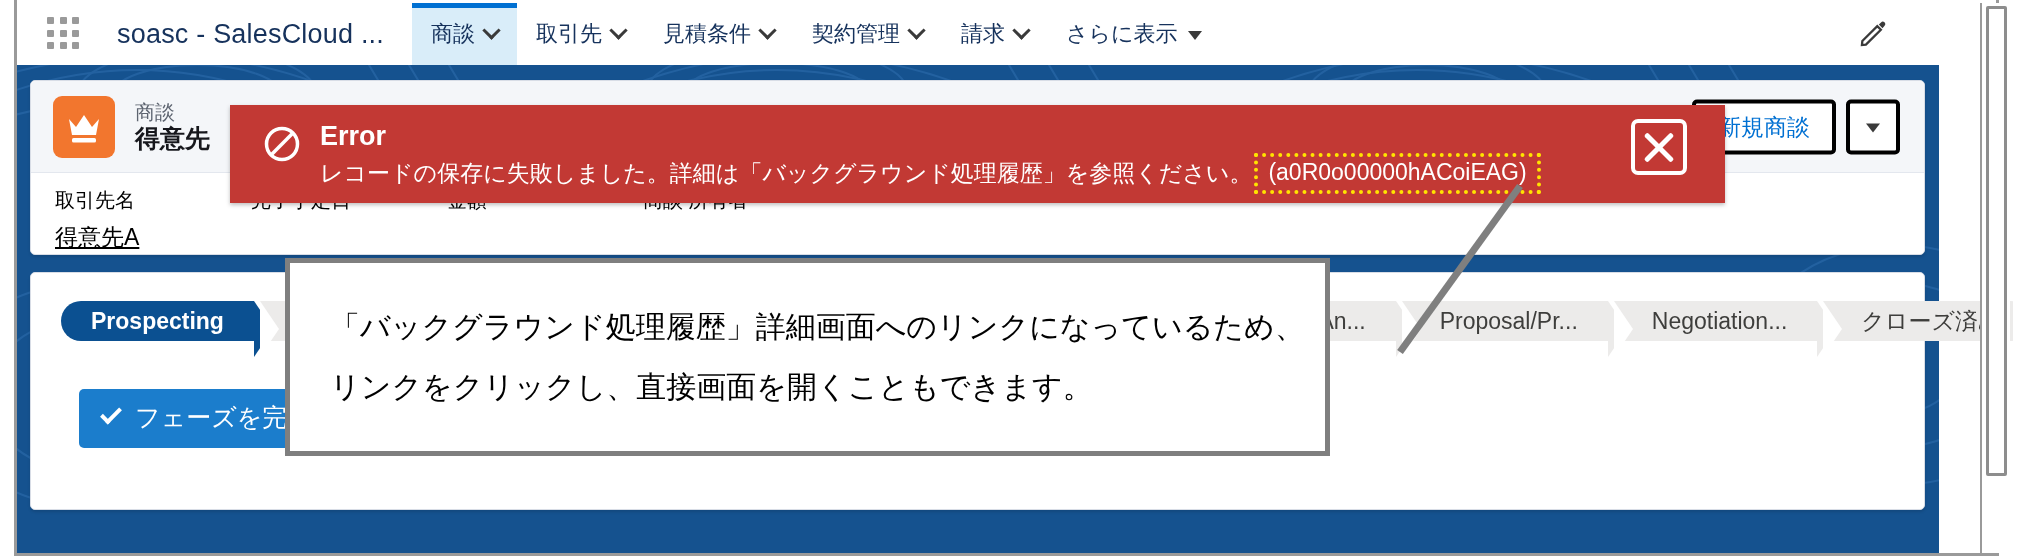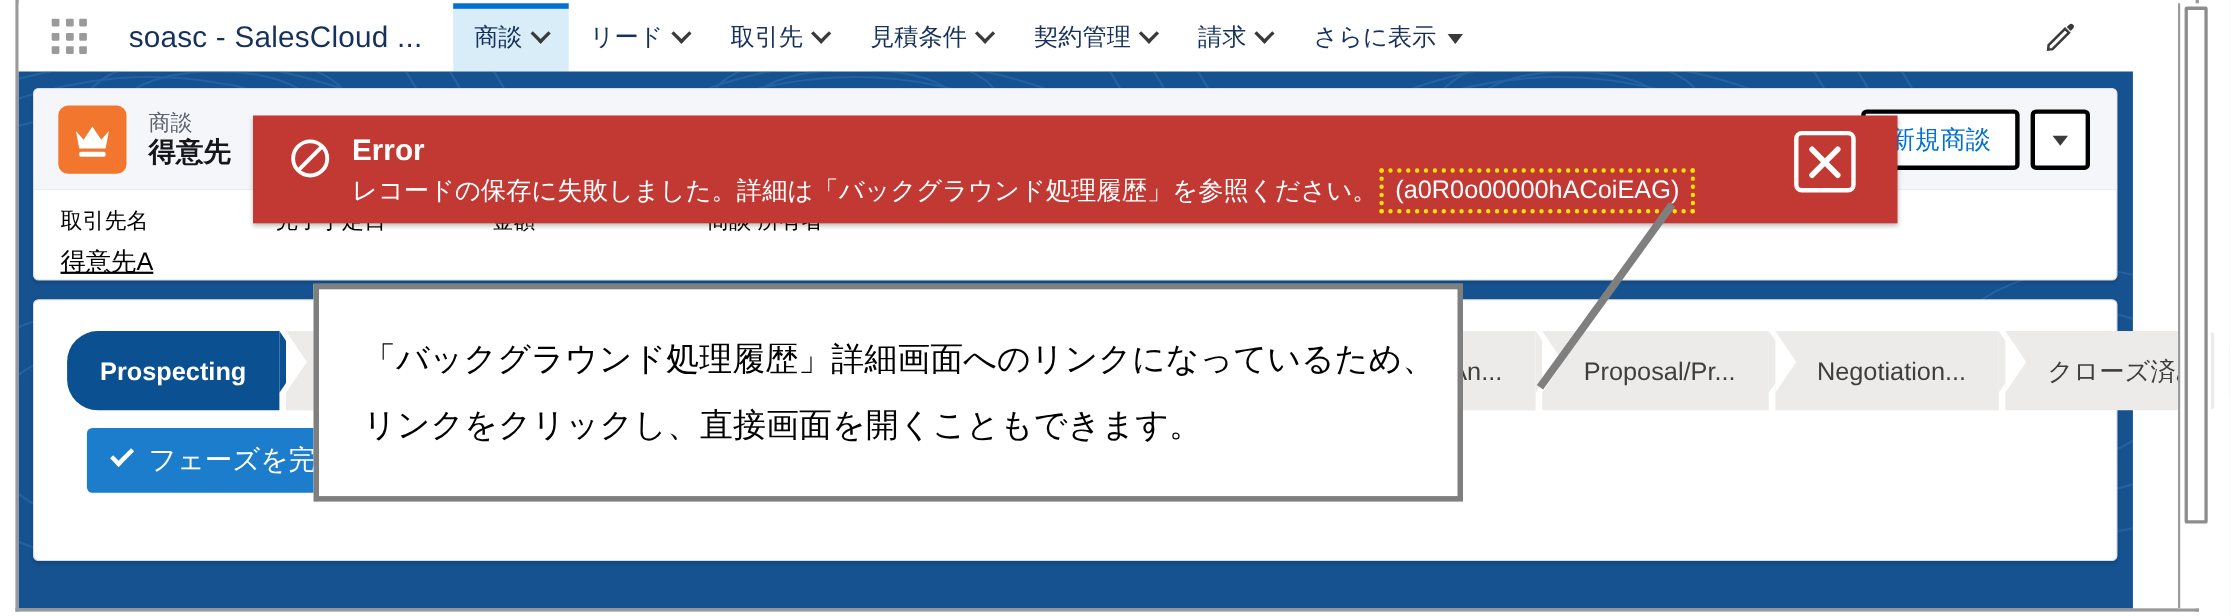--- a/index.html
+++ b/index.html
@@ -223,21 +223,21 @@
   .path-wrap {
     position: absolute;
     left: 30px; top: 28px;
     right: 32px;
     height: 56px;
     display: flex;
     align-items: stretch;
   }
   .stage {
     position: relative;
-    height: 72px;
+    height: 40px;
     background: #ecebea;
     color: #3e3e3c;
     font-size: 23px;
     display: flex;
     align-items: center;
     justify-content: center;
     padding: 0 30px 0 38px;
     margin-right: 6px;
     white-space: nowrap;
     cursor: pointer;
@@ -441,24 +441,20 @@
 
     <div class="app-name">soasc - SalesCloud ...</div>
 
     <div class="navtabs">
 
       <div class="navtab active">
         <span>商談</span>
         <span class="caret thin"></span>
       </div>
 
-      <div class="navtab">
-        <span>リード</span>
-        <span class="caret thin"></span>
-      </div>
 
       <div class="navtab">
         <span>取引先</span>
         <span class="caret thin"></span>
       </div>
 
       <div class="navtab">
         <span>見積条件</span>
         <span class="caret thin"></span>
       </div>

